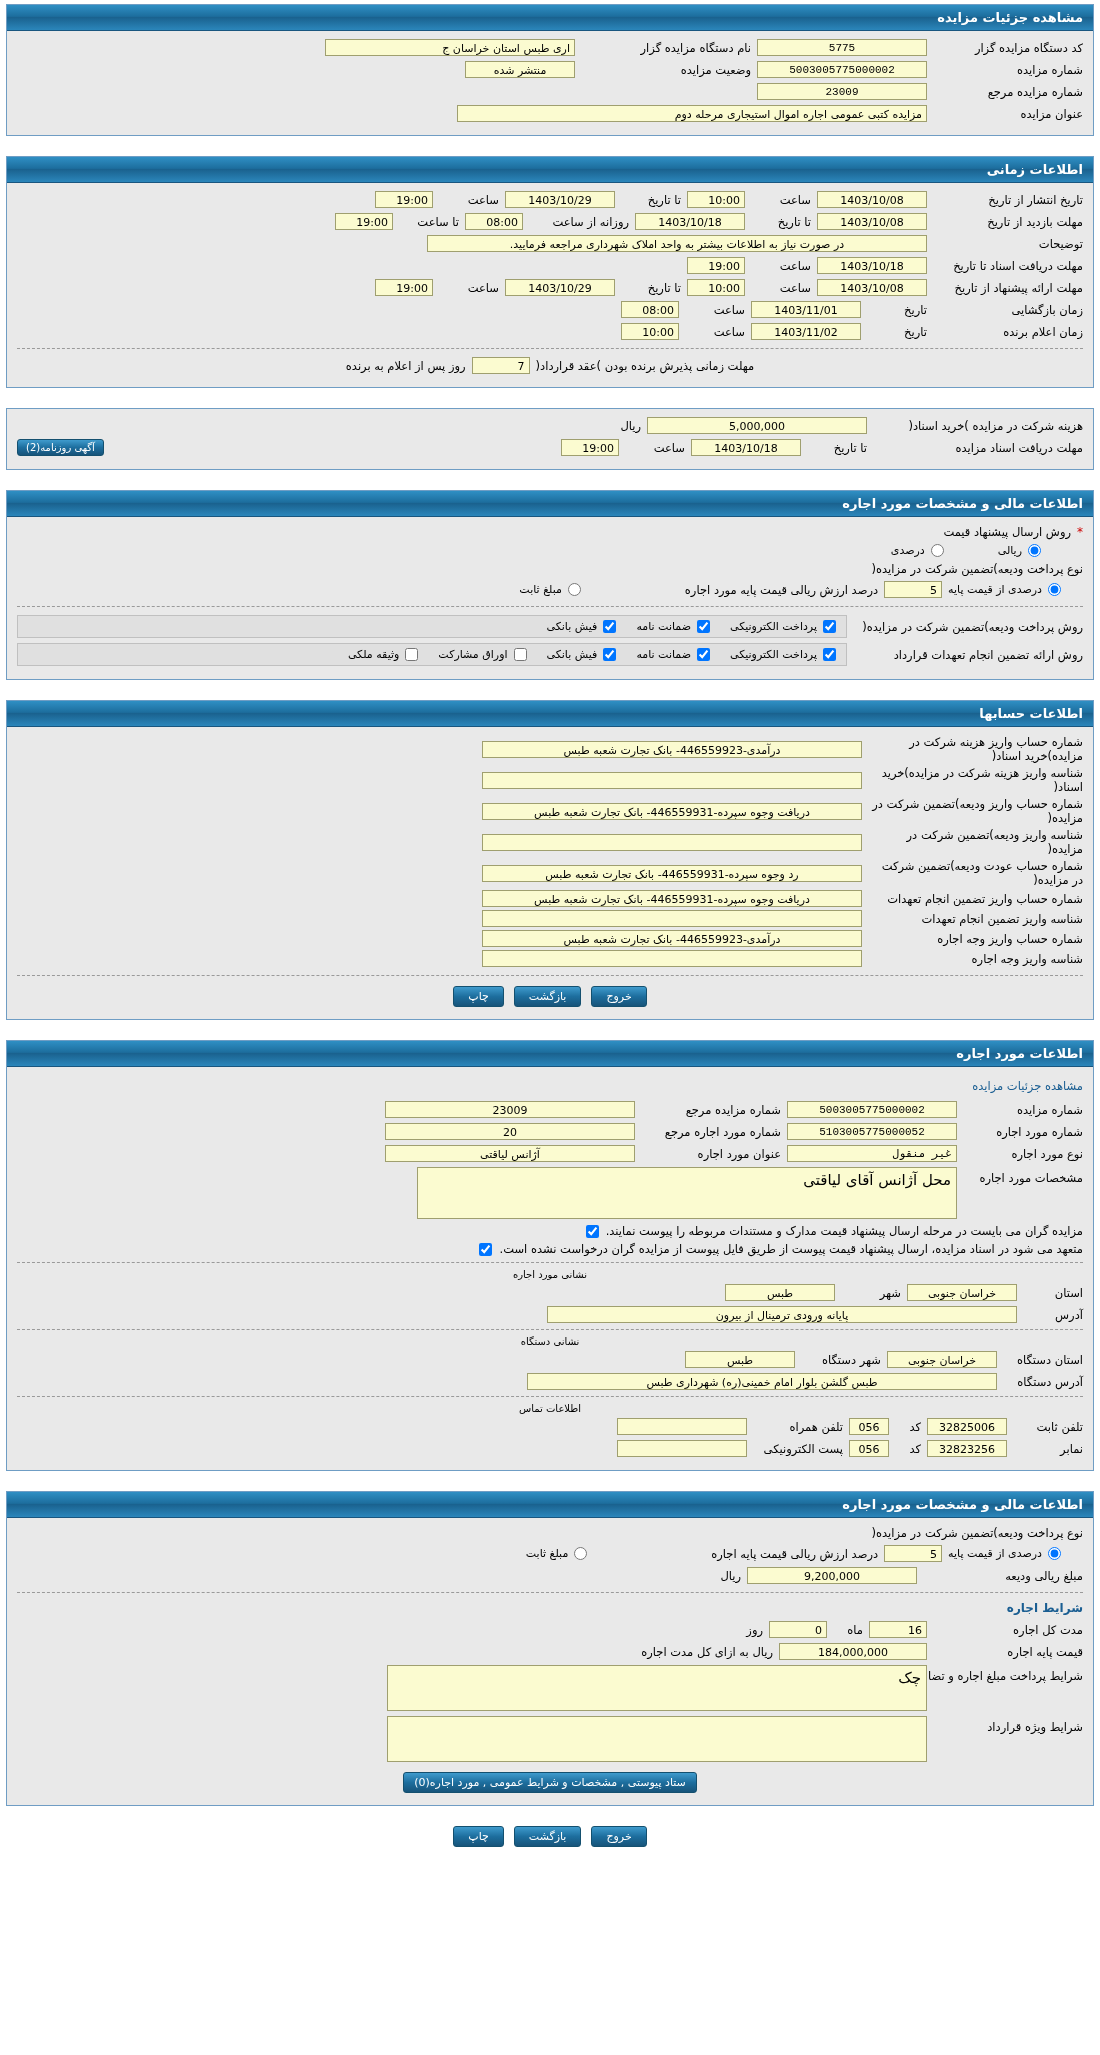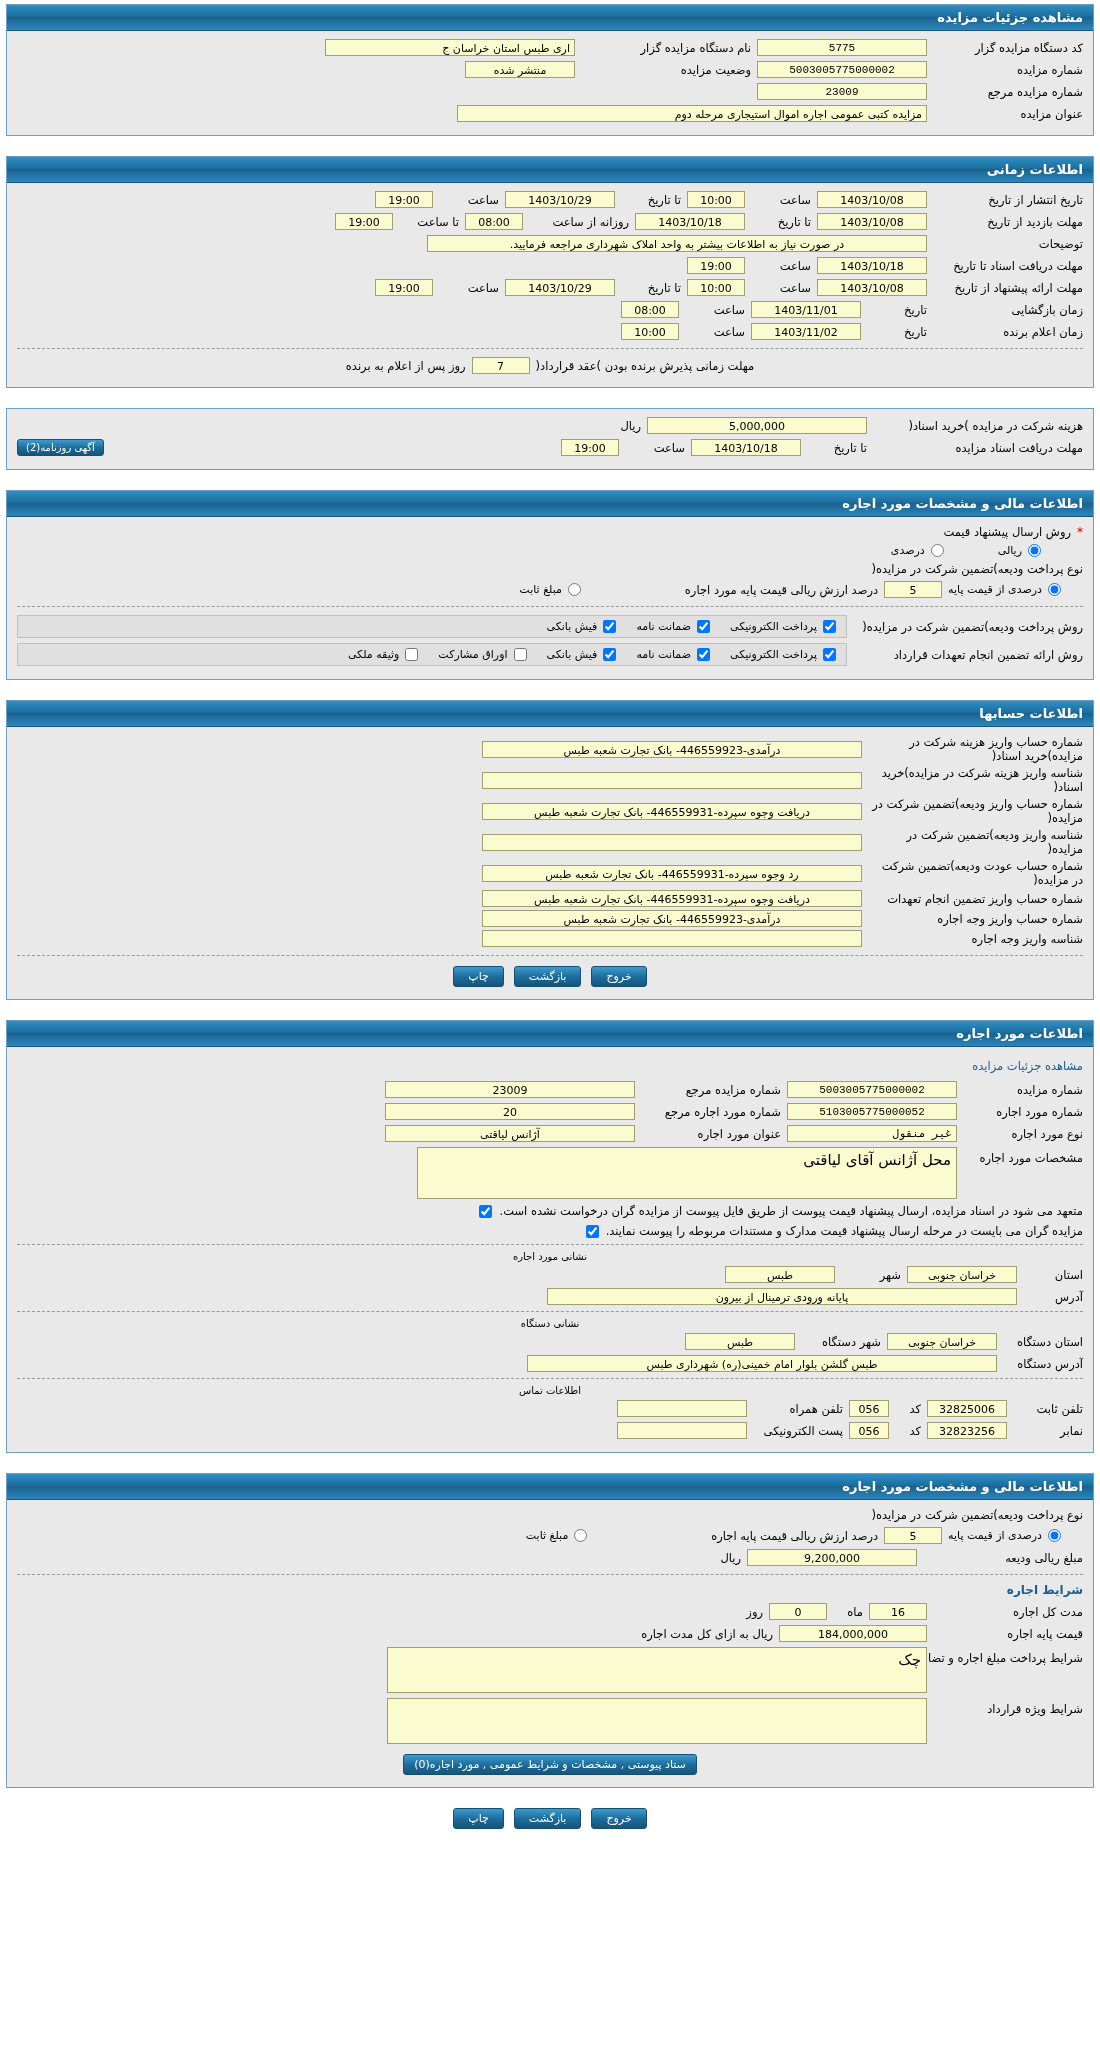--- a/index.html
+++ b/index.html
@@ -16,21 +16,21 @@
   .lbl{font-size:11.5px;color:#000;text-align:right;white-space:nowrap;}
   .lbl-w1{width:150px;}
   .lbl-w2{width:120px;}
   .lbl-w3{width:60px;}
   .fld{
     background:#fbfbd0;border:1px solid #9f9f6f;height:17px;line-height:17px;
     font-size:11px;padding:0 4px;box-sizing:border-box;text-align:center;color:#000;
     overflow:hidden;white-space:nowrap;
   }
   .fld.right{text-align:right;}
-  .fld-sm{width:58px;}
+  .fld-sm{width:58px;text-align:right;}
   .fld-md{width:110px;}
   .fld-lg{width:170px;font-family:Liberation Mono, monospace;}
   .fld-xl{width:250px;}
   .fld-wide{width:470px;}
   .ta{
     background:#fbfbd0;border:1px solid #9f9f6f;font-size:15px;padding:3px 5px;
     box-sizing:border-box;text-align:right;color:#000;
   }
   .hr{border:0;border-top:1px dashed #9a9a9a;margin:8px 0;}
   .btn{
@@ -285,20 +285,24 @@
       </div>
       <div class="acct-row">
         <div class="acct-lbl">شماره حساب عودت ودیعه)تضمین شرکت در مزایده(</div>
         <div class="fld acct-fld">رد وجوه سپرده-446559931- بانک تجارت شعبه طبس</div>
       </div>
       <div class="acct-row">
         <div class="acct-lbl">شماره حساب واریز تضمین انجام تعهدات</div>
         <div class="fld acct-fld">دریافت وجوه سپرده-446559931- بانک تجارت شعبه طبس</div>
       </div>
       <div class="acct-row">
+        <div class="acct-lbl">شناسه واریز تضمین انجام تعهدات</div>
+        <div class="fld acct-fld"></div>
+      </div>
+      <div class="acct-row">
         <div class="acct-lbl">شماره حساب واریز وجه اجاره</div>
         <div class="fld acct-fld">درآمدی-446559923- بانک تجارت شعبه طبس</div>
       </div>
       <div class="acct-row">
         <div class="acct-lbl">شناسه واریز وجه اجاره</div>
         <div class="fld acct-fld"></div>
       </div>
 
       <hr class="hr">
 
@@ -334,26 +338,26 @@
         <div class="fld fld-lg right">غیر منقول</div>
         <div class="lbl" style="width:140px">عنوان مورد اجاره</div>
         <div class="fld fld-xl">آژانس لیاقتی</div>
       </div>
 
       <div class="row" style="align-items:flex-start">
         <div class="lbl lbl-w2" style="padding-top:4px">مشخصات مورد اجاره</div>
         <div class="ta" style="width:540px;height:52px">محل آژانس آقای لیاقتی</div>
       </div>
 
+      <div class="note" style="margin-bottom:4px">
+        <span>مزایده گران می بایست در مرحله ارسال پیشنهاد قیمت مدارک و مستندات مربوطه را پیوست نمایند.</span>
+        <input type="checkbox" class="chk" checked="" style="">
+      </div>
       <div class="note" style="margin-bottom:6px">
         <span>متعهد می شود در اسناد مزایده، ارسال پیشنهاد قیمت پیوست از طریق فایل پیوست از مزایده گران درخواست نشده است.</span>
-        <input type="checkbox" class="chk" checked="" style="">
-      </div>
-      <div class="note" style="margin-bottom:4px">
-        <span>مزایده گران می بایست در مرحله ارسال پیشنهاد قیمت مدارک و مستندات مربوطه را پیوست نمایند.</span>
         <input type="checkbox" class="chk" checked="" style="">
       </div>
 
       <div class="fieldset-like">
         <div class="fieldset-label">نشانی مورد اجاره</div>
         <div class="row">
           <div class="lbl lbl-w3">استان</div>
           <div class="fld fld-md">خراسان جنوبی</div>
           <div class="lbl lbl-w3">شهر</div>
           <div class="fld fld-md">طبس</div>

